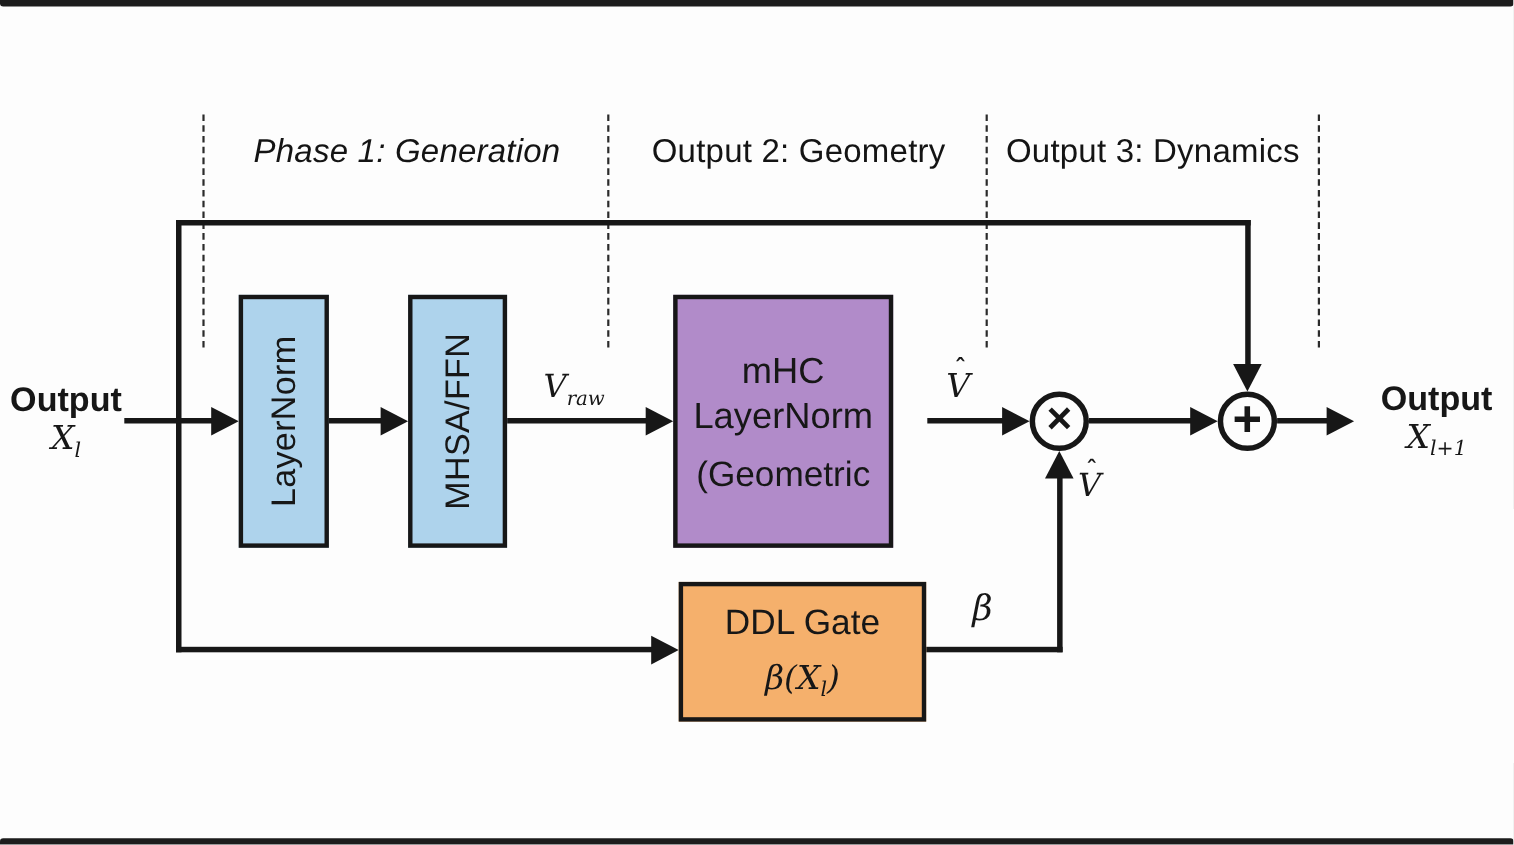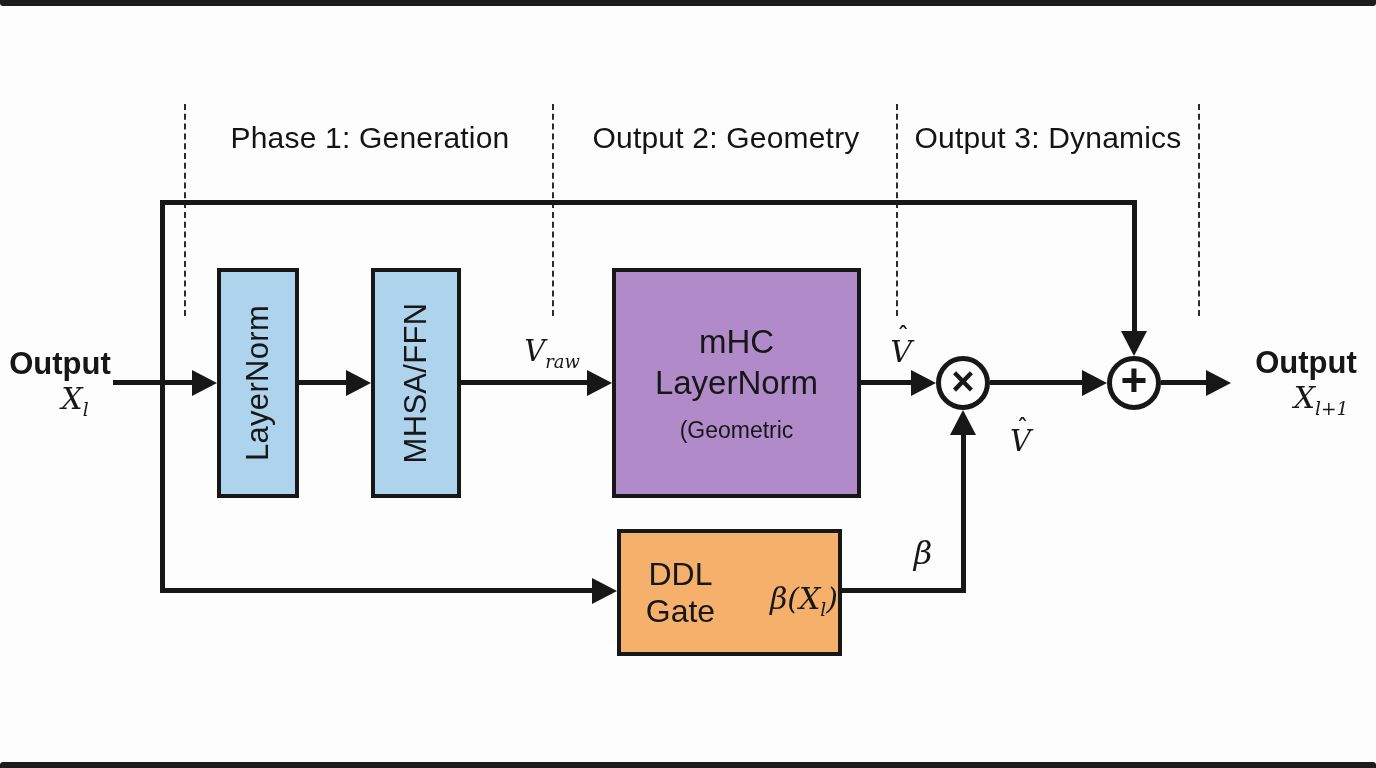--- a/index.html
+++ b/index.html
@@ -26,34 +26,34 @@
   .ah.right{border-top:13px solid transparent;border-bottom:13px solid transparent;border-left:25px solid #171717;}
   .ah.down{border-left:13px solid transparent;border-right:13px solid transparent;border-top:25px solid #171717;}
   .ah.up{border-left:13px solid transparent;border-right:13px solid transparent;border-bottom:25px solid #171717;}
   
   .node{
     position:absolute;border:4px solid #171717;box-sizing:border-box;
     display:flex;align-items:center;justify-content:center;text-align:center;
   }
   .vtext{transform:rotate(-90deg);white-space:nowrap;font-size:31px;letter-spacing:0.3px;}
   .mhc-title{font-size:33px;line-height:1.25;}
-  .mhc-sub{font-size:23px;line-height:1.2;margin-top:14px;}
+  .mhc-sub{font-size:32px;line-height:1.2;margin-top:14px;}
   .ddl-title{font-size:32px;line-height:1.15;}
   
   .opcircle{
     position:absolute;width:54px;height:54px;border:5px solid #171717;border-radius:50%;
     box-sizing:border-box;background:#fdfdfd;display:flex;align-items:center;justify-content:center;
     font-weight:bold;color:#171717;
   }
   .opcircle .times{font-size:40px;line-height:1;margin-top:-4px;}
   .opcircle .plus{font-size:46px;line-height:1;margin-top:-6px;font-weight:600;}
   
   .io-label{position:absolute;text-align:center;}
   .io-title{font-size:31px;font-weight:bold;line-height:1.1;}
-  .math{font-family:"DejaVu Serif",serif;font-style:italic;padding-left:30px;}
+  .math{font-family:"DejaVu Serif",serif;font-style:italic;}
   .math sub{font-size:0.62em;}
   .bmi{font-weight:normal;}
   .io-math{font-size:30px;line-height:1.2;}
   .edge-label{position:absolute;text-align:center;font-size:29px;}
   .hat-wrap{position:relative;display:inline-block;}
   .hat-wrap .hat{
     position:absolute;top:-0.50em;left:50%;transform:translateX(-30%);
     font-style:normal;font-size:0.72em;font-weight:bold;
   }
 </style>
@@ -63,21 +63,21 @@
 <div class="canvas">
 
   <div class="strip top"></div>
   <div class="strip bottom"></div>
 
   <div class="divider" style="left:184px;"></div>
   <div class="divider" style="left:552px;"></div>
   <div class="divider" style="left:896px;"></div>
   <div class="divider" style="left:1198px;"></div>
 
-  <div class="phase-label" style="left:210px;">Phase 1: Generation</div>
+  <div class="phase-label" style="left:210px;font-style:italic;">Phase 1: Generation</div>
   <div class="phase-label" style="left:566px;">Output 2: Geometry</div>
   <div class="phase-label" style="left:888px;">Output 3: Dynamics</div>
 
   <div class="vline" style="left:160px;top:200px;height:393px;"></div>
   <div class="hline" style="left:160px;top:200px;width:977px;"></div>
   <div class="vline" style="left:1132px;top:200px;height:134px;"></div>
   <div class="ah down" style="left:1121px;top:331px;"></div>
 
   <div class="hline" style="left:113px;top:380px;width:82px;"></div>
   <div class="ah right" style="left:192px;top:370px;"></div>
@@ -104,31 +104,31 @@
   <div class="ah up" style="left:950px;top:410px;"></div>
 
   <div class="node" style="left: 217px; top: 268px; width: 82px; height: 230px; background-color: rgb(174, 211, 236);" title="LayerNorm">
     <span class="vtext">LayerNorm</span>
   </div>
 
   <div class="node" style="left: 371px; top: 268px; width: 90px; height: 230px; background-color: rgb(174, 211, 236);">
     <span class="vtext">MHSA/FFN</span>
   </div>
 
-  <div class="node" style="left: 612px; top: 268px; width: 249px; height: 230px; flex-direction: column; background-color: rgb(177, 139, 201);">
+  <div class="node" style="left: 612px; top: 268px; width: 200px; height: 230px; flex-direction: column; background-color: rgb(177, 139, 201);">
     <div class="mhc-title">
       <div>mHC</div>
       <div>LayerNorm</div>
     </div>
     <div class="mhc-sub">
       <div>(Geometric</div>
     </div>
   </div>
 
-  <div class="node" style="left: 617px; top: 529px; width: 225px; height: 127px; flex-direction: row; background-color: rgb(245, 176, 108);">
+  <div class="node" style="left: 617px; top: 529px; width: 225px; height: 127px; flex-direction: column; background-color: rgb(245, 176, 108);">
     <div class="ddl-title">DDL Gate</div>
     <div class="math" style="font-size:30px;margin-top:16px;">
       <span>β(</span><span class="bmi">X</span><sub>l</sub><span>)</span>
     </div>
   </div>
 
   <div class="opcircle" style="left:936px;top:356px;">
     <span class="times">×</span>
   </div>
   <div class="opcircle" style="left:1107px;top:356px;">

